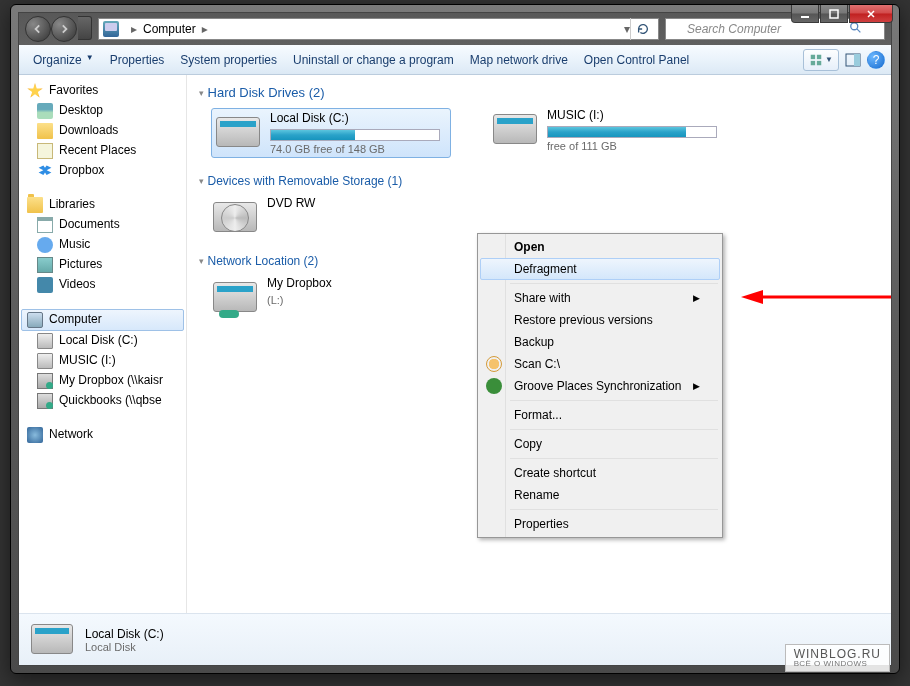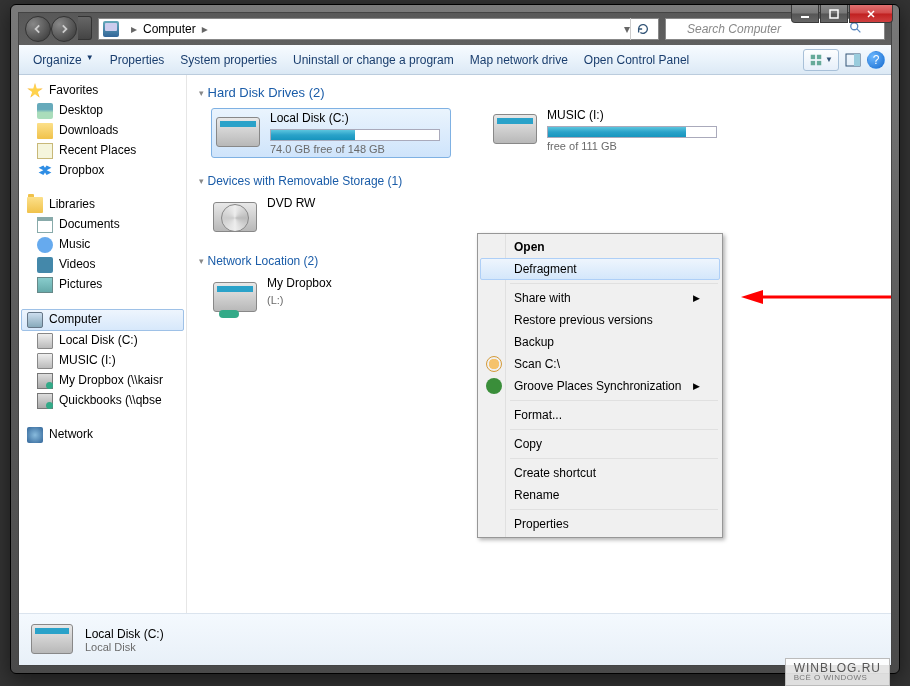--- a/index.html
+++ b/index.html
@@ -115,21 +115,21 @@
 .dp-text {}
 .dp-title { color:#000; }
 .dp-sub { color:#6a6a6a; font-size:11px;}
 .dp-grid { display:flex; gap: 2px; flex-direction:column; margin-left: 10px;}
 .dp-row { display:flex; gap:6px; align-items:center; font-size:11px;}
 .dp-label { color:#5a6a7a;}
 .dp-val { color:#2060b0;}
 .dp-bar { width: 130px; height: 12px; border:1px solid #aab; background:#fff;}
 .dp-bar-fill { height:100%; background: linear-gradient(to bottom,#5bc5de,#2aa2c9,#1795be);}
 
-.watermark { position:absolute; right:20px; bottom:0; padding:3px 8px; border:1px solid #bbb; background:rgba(255,255,255,0.85); font-family: Georgia, serif; color:#555; text-align:left; font-size:13px; letter-spacing:1px; line-height:1;}
+.watermark { position:absolute; right:20px; bottom:14px; padding:3px 8px; border:1px solid #bbb; background:rgba(255,255,255,0.85); font-family: Georgia, serif; color:#555; text-align:left; font-size:13px; letter-spacing:1px; line-height:1;}
 .watermark .sub { font-size:8px; letter-spacing:0.5px; color:#777;}
 </style>
 </head>
 <body>
 
 <div class="window-frame">
   <div class="window-chrome">
     <div class="win-btn min">
         <svg viewBox="0 0 10 10">
           <rect x="1" y="7" width="8" height="2" fill="#fff"></rect>
@@ -247,26 +247,26 @@
             </div>
           <div class="tree-item">
               <span class="ico docs"></span>
               <span>Documents</span>
             </div>
           <div class="tree-item">
               <span class="ico music"></span>
               <span>Music</span>
             </div>
           <div class="tree-item">
+              <span class="ico pics"></span>
+              <span>Pictures</span>
+            </div>
+          <div class="tree-item">
               <span class="ico vids"></span>
               <span>Videos</span>
-            </div>
-          <div class="tree-item">
-              <span class="ico pics"></span>
-              <span>Pictures</span>
             </div>
         </div>
         <div class="tree-group">
           <div class="tree-item header selected">
               <span class="ico comp"></span>
               <span>Computer</span>
             </div>
           <div class="tree-item">
               <span class="ico hdd"></span>
               <span>Local Disk (C:)</span>

